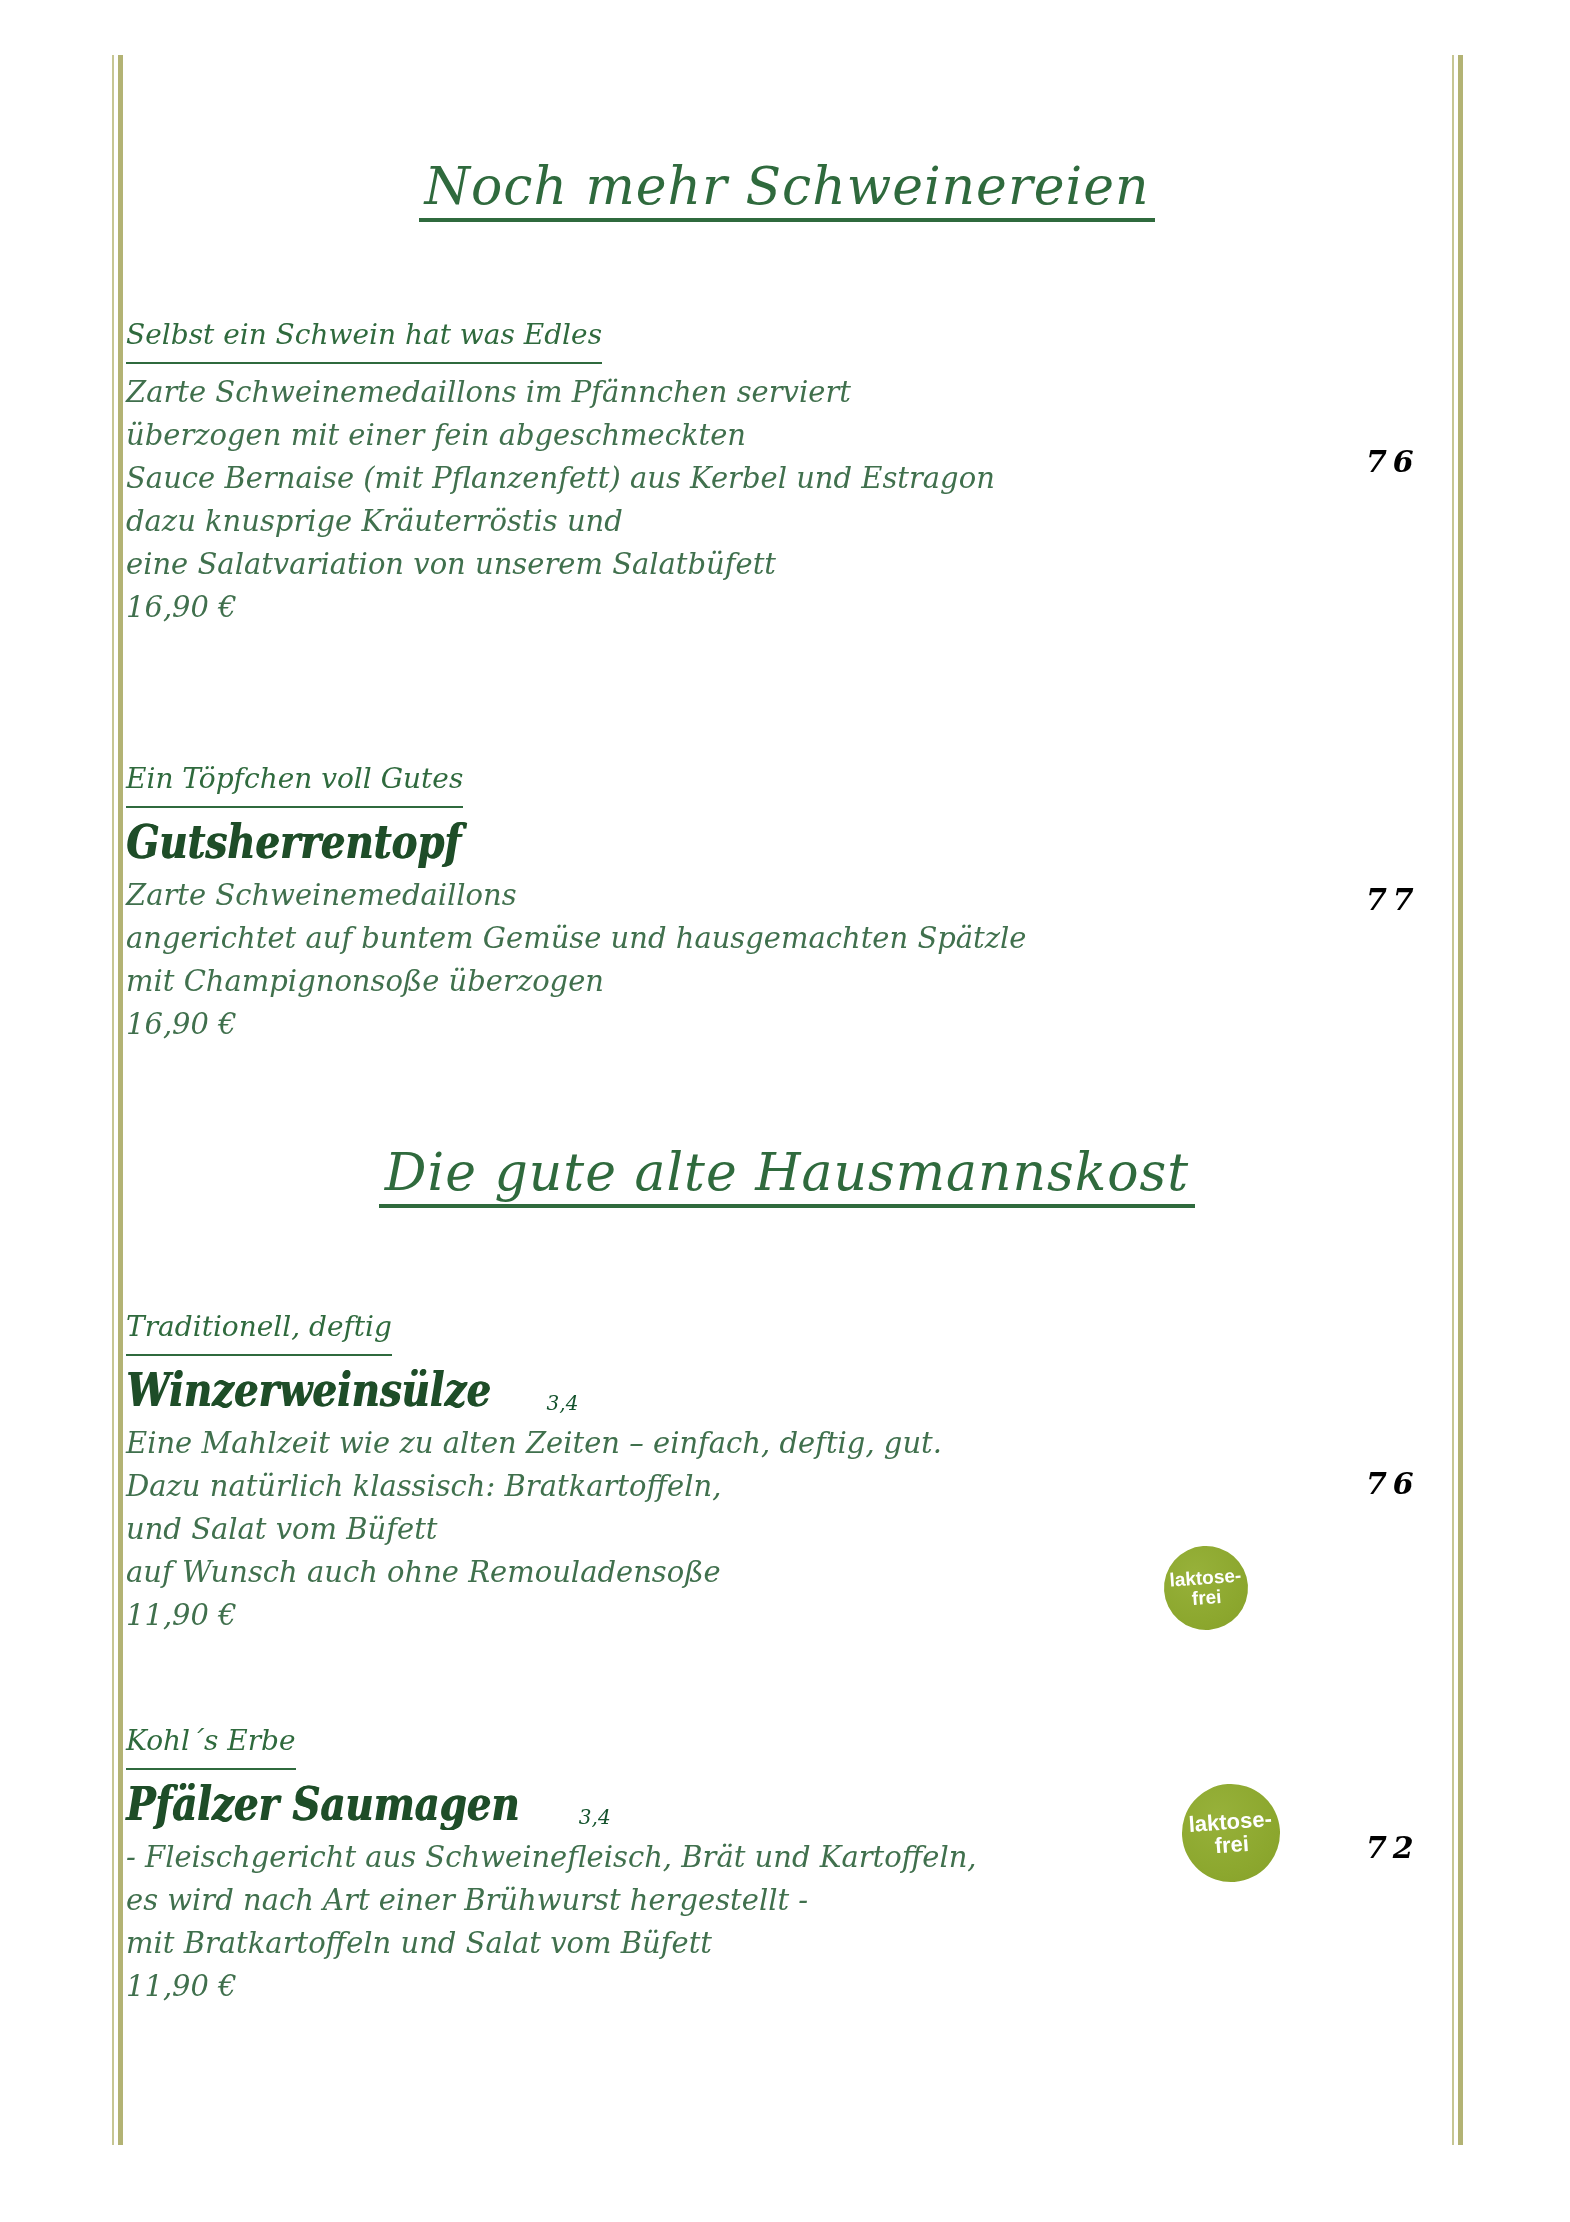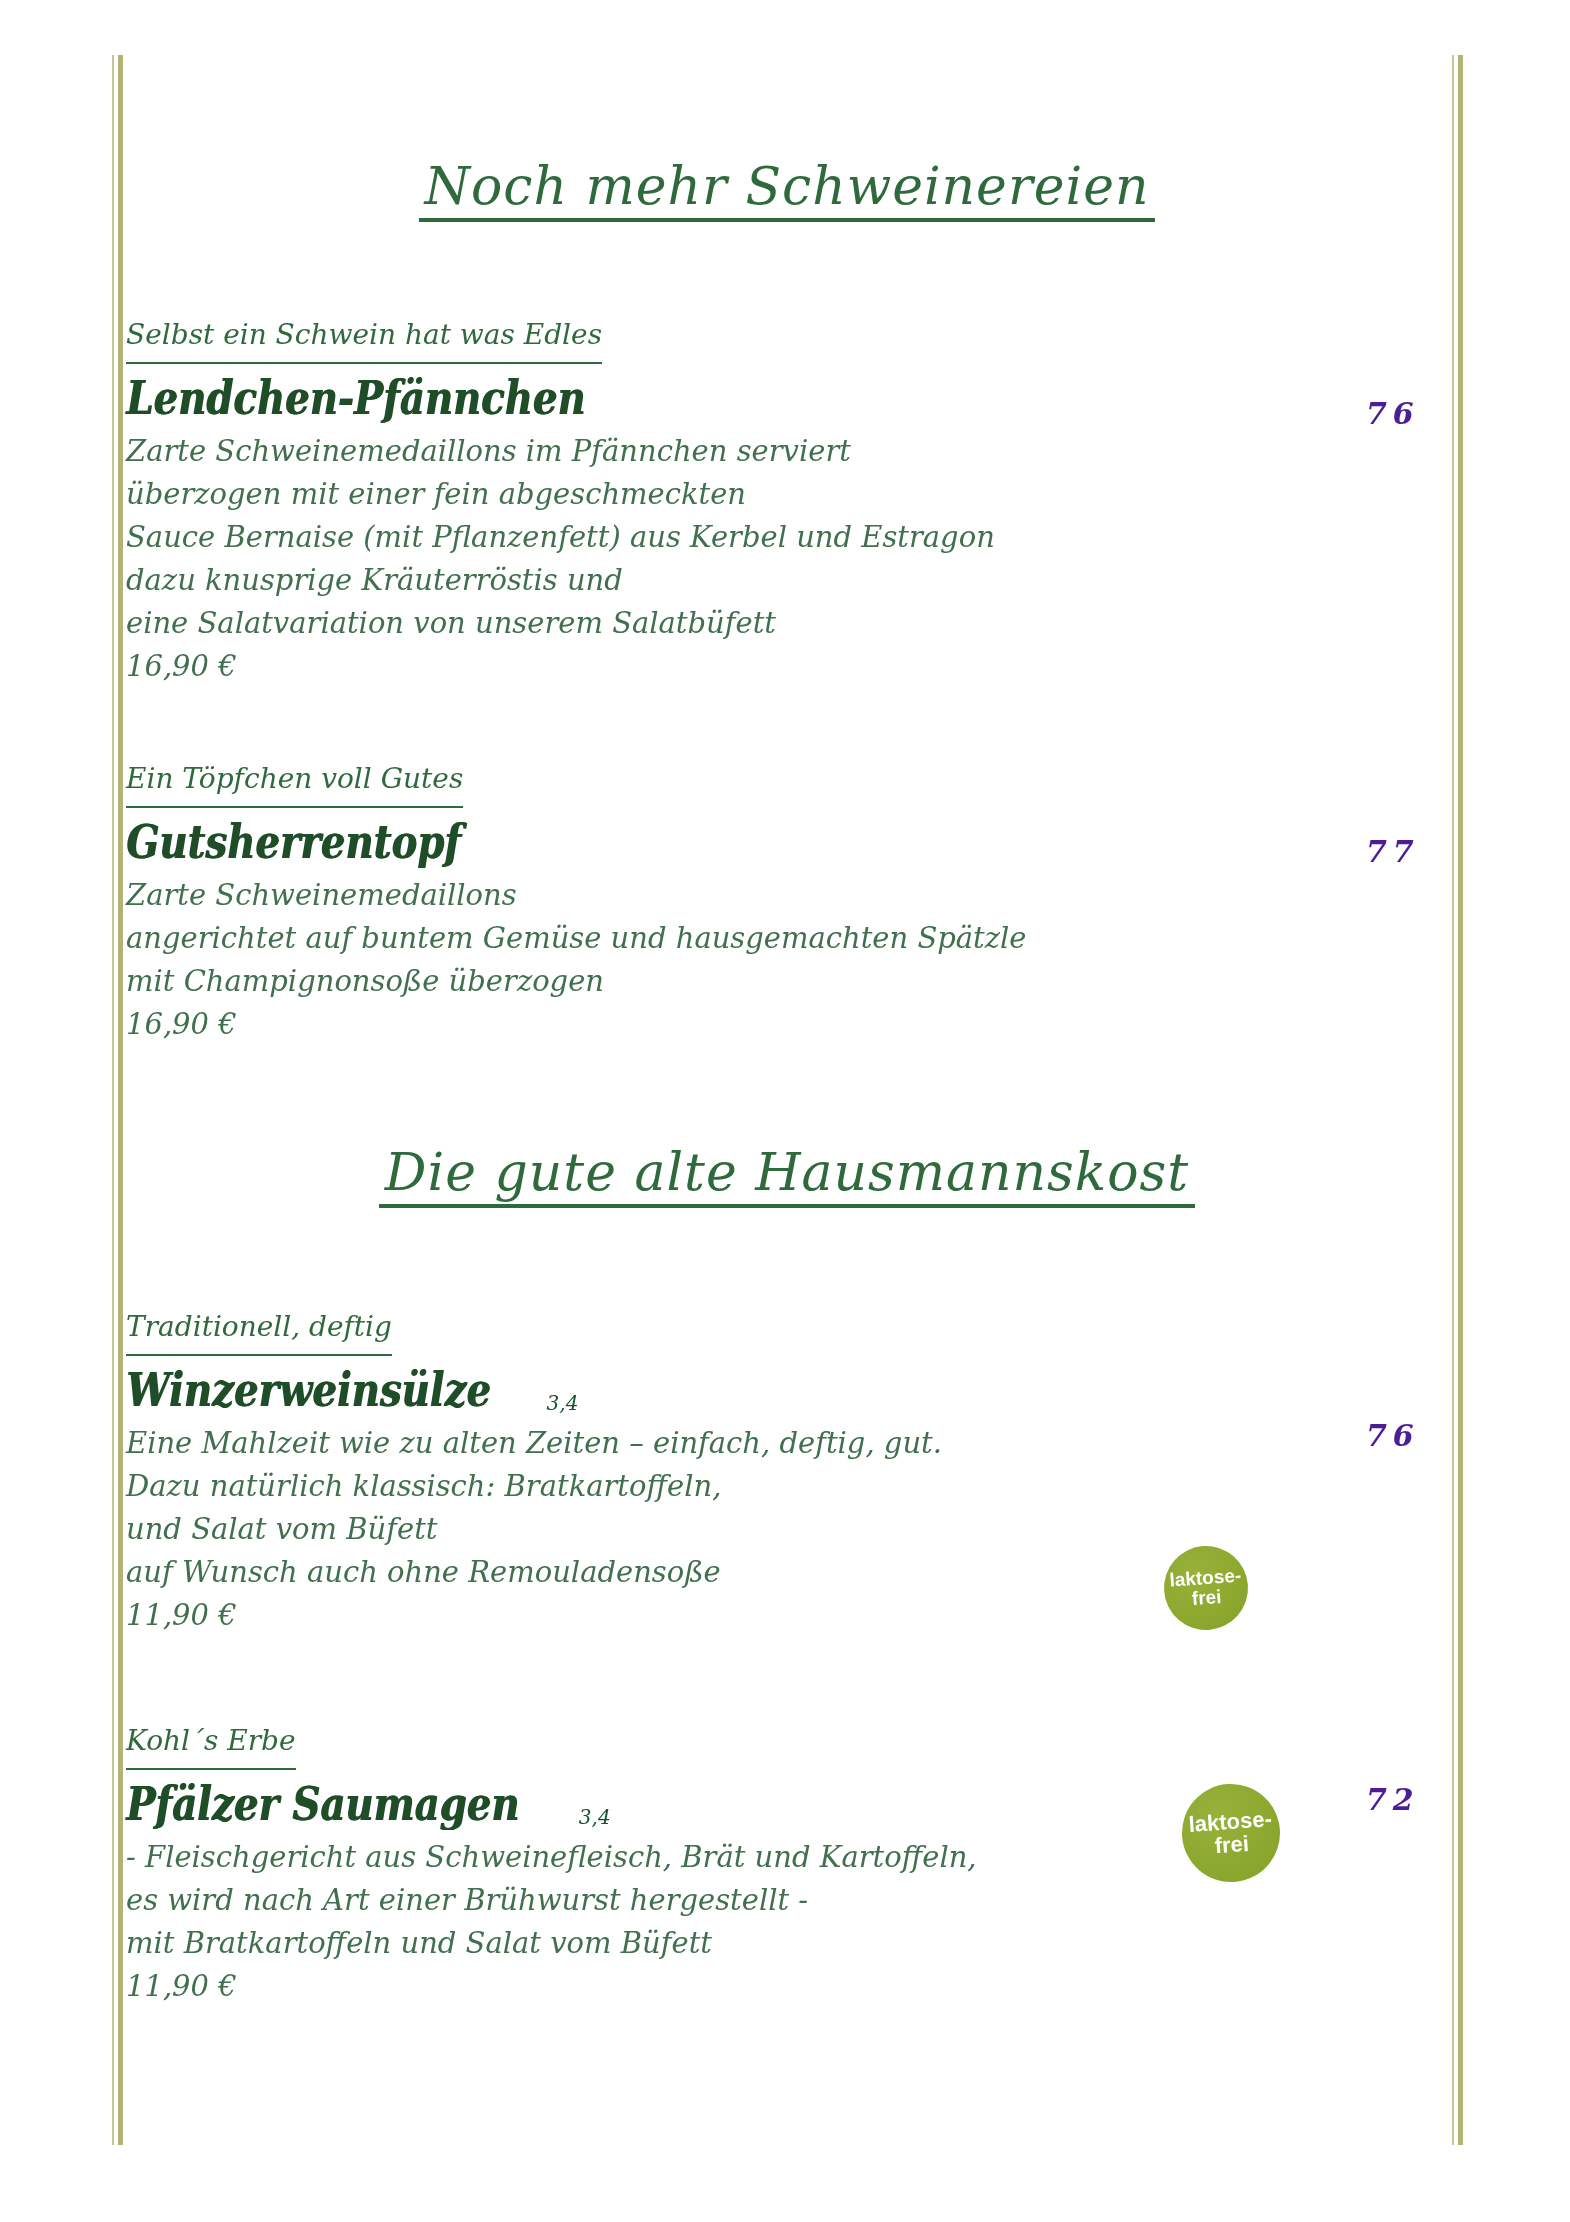--- a/index.html
+++ b/index.html
@@ -78,21 +78,22 @@
     font-size:29px;
     line-height:43px;
     color:#40704D;
   }
   .item-number {
     position:absolute;
     left:1366px; width:80px;
     font-weight:bold; font-style:italic;
     font-size:30px;
     letter-spacing:6px;
-    color:#4c1d95;
+    color:#000000;
+    margin-top:48px;
   }
   .badge {
     position:absolute;
     border-radius:50%;
     background:radial-gradient(circle at 38% 32%, #97B13A 0%, #8CA72E 65%, #86A02A 100%);
     display:flex; flex-direction:column;
     align-items:center; justify-content:center;
     transform:rotate(-4deg);
   }
   .badge .b1, .badge .b2 {
@@ -119,23 +120,20 @@
     <div class="thin"></div>
     <div class="thick"></div>
   </div>
 
   <div class="section-title" style="top:156px;">
     <span>Noch mehr Schweinereien</span>
   </div>
 
   <div class="menu-item" style="top:318px;">
     <div><span class="tagline">Selbst ein Schwein hat was Edles</span></div>
-    <div class="name-row">
-      <span class="item-name">Lendchen-Pfännchen</span>
-    </div>
     <div class="desc-line">Zarte Schweinemedaillons im Pfännchen serviert</div>
     <div class="desc-line">überzogen mit einer fein abgeschmeckten</div>
     <div class="desc-line">Sauce Bernaise (mit Pflanzenfett) aus Kerbel und Estragon</div>
     <div class="desc-line">dazu knusprige Kräuterröstis und</div>
     <div class="desc-line">eine Salatvariation von unserem Salatbüfett</div>
     <div class="price">16,90 €</div>
   </div>
   <div class="item-number" style="top:396px;">76</div>
 
   <div class="menu-item" style="top:762px;">

